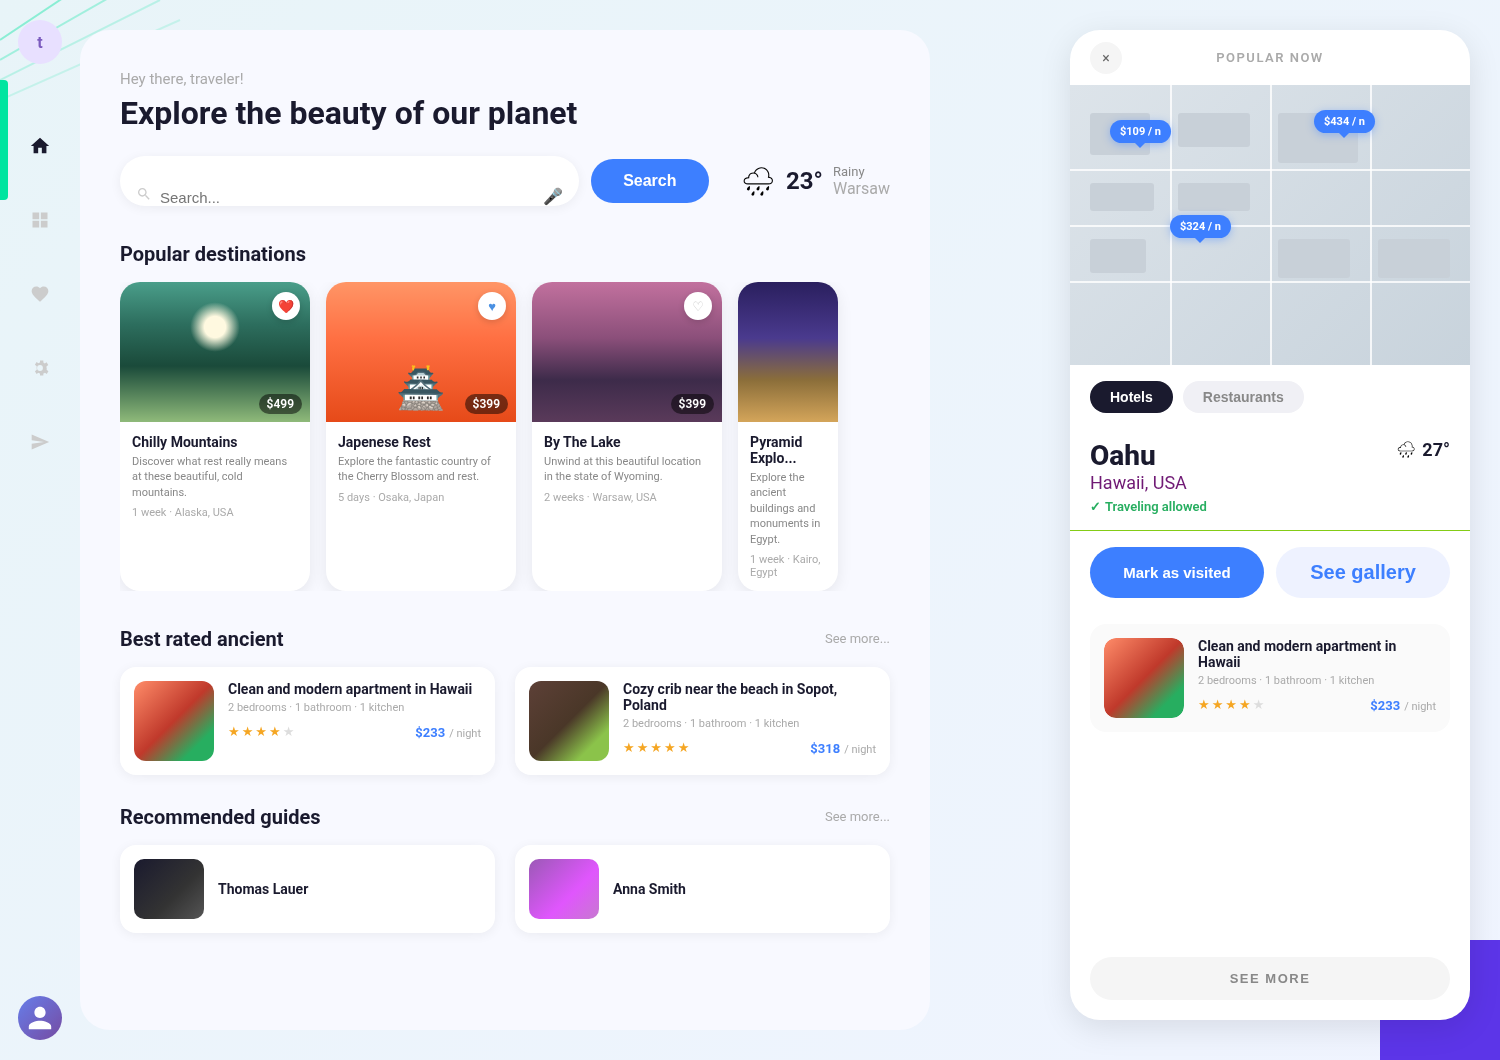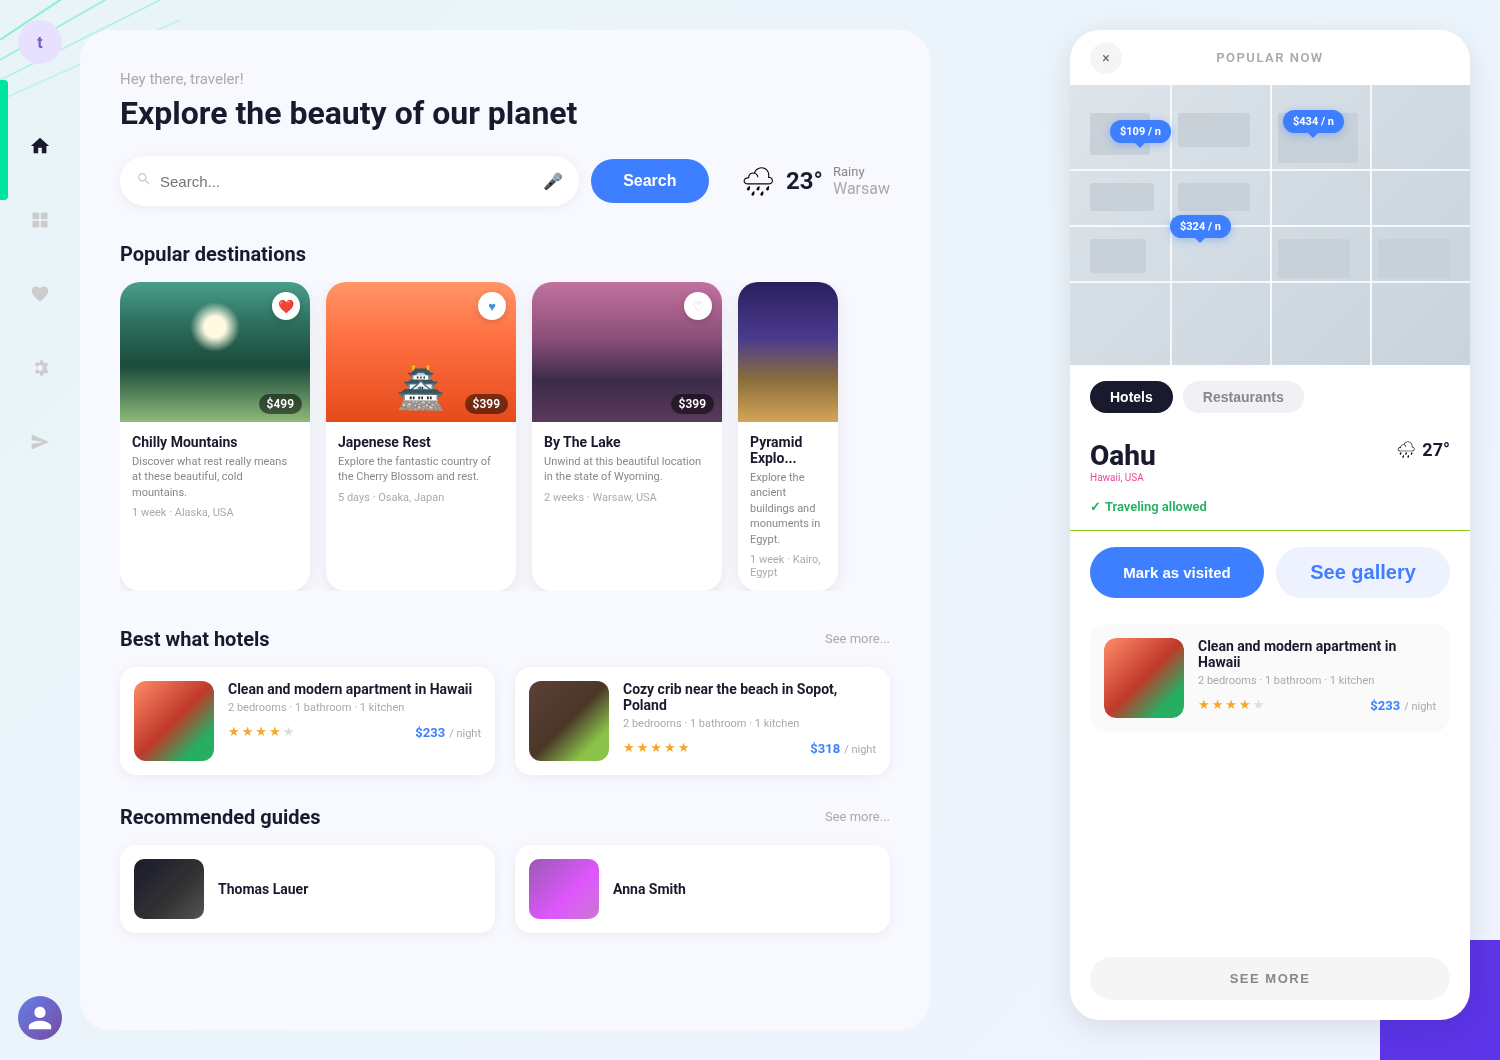--- a/index.html
+++ b/index.html
@@ -93,21 +93,21 @@
       display: flex;
       gap: 12px;
       margin-bottom: 36px;
       align-items: center;
     }
     .search-bar {
       flex: 1;
       background: white;
       border-radius: 50px;
       display: flex;
-      align-items: center;
+      align-items: flex-end;
       padding: 0 16px;
       height: 50px;
       box-shadow: 0 2px 12px rgba(0,0,0,0.06);
       gap: 8px;
     }
     .search-bar input {
       flex: 1;
       border: none;
       outline: none;
       font-size: 15px;
@@ -479,23 +479,23 @@
       justify-content: space-between;
       align-items: flex-start;
       margin-bottom: 4px;
     }
     .dest-detail-name {
       font-size: 28px;
       font-weight: 800;
       color: #1a1a2e;
     }
     .dest-detail-country {
-      font-size: 10px;
-      color: #ec4899;
-      margin-bottom: 12px;
+      font-size: 18px;
+      color: #701a75;
+      margin-bottom: 2px;
     }
     .dest-detail-weather {
       display: flex;
       align-items: center;
       gap: 6px;
       text-align: right;
     }
     .dest-detail-temp {
       font-size: 18px;
       font-weight: 700;
@@ -730,21 +730,21 @@
         <div class="dest-desc">Explore the ancient buildings and monuments in Egypt.</div>
         <div class="dest-meta">
           <span>1 week</span> · 
           <span>Kairo, Egypt</span>
         </div>
       </div>
     </div>
   </div>
 
   <div class="section-header">
-    <h2 class="section-title">Best what hotels</h2>
+    <h2 class="section-title">Best rated ancient</h2>
     <span class="see-more">See more...</span>
   </div>
 
   <div class="hotels-row">
     <div class="hotel-card">
       <div class="hotel-img">
         <div class="hotel-img-hawaii"></div>
       </div>
       <div class="hotel-info">
         <div class="hotel-name">Clean and modern apartment in Hawaii</div>
@@ -830,21 +830,21 @@
       <div class="map-block" style="top:10%;left:27%;width:18%;height:12%;"></div>
       <div class="map-block" style="top:10%;left:52%;width:20%;height:18%;"></div>
       <div class="map-block" style="top:35%;left:5%;width:16%;height:10%;"></div>
       <div class="map-block" style="top:35%;left:27%;width:18%;height:10%;"></div>
       <div class="map-block" style="top:55%;left:5%;width:14%;height:12%;"></div>
       <div class="map-block" style="top:55%;left:52%;width:18%;height:14%;"></div>
       <div class="map-block" style="top:55%;left:77%;width:18%;height:14%;"></div>
     </div>
 
     <div class="map-pin" style="top:35px;left:40px;">$109 / n</div>
-    <div class="map-pin" style="top:25px;left:213px;">$434 / n</div>
+    <div class="map-pin" style="top:25px;left:244px;">$434 / n</div>
     <div class="map-pin" style="top:130px;left:100px;">$324 / n</div>
   </div>
 
   <div class="filter-tabs">
     <button class="filter-tab active">Hotels</button>
     <button class="filter-tab inactive">Restaurants</button>
   </div>
 
   <div class="dest-detail">
     <div class="dest-detail-header">

